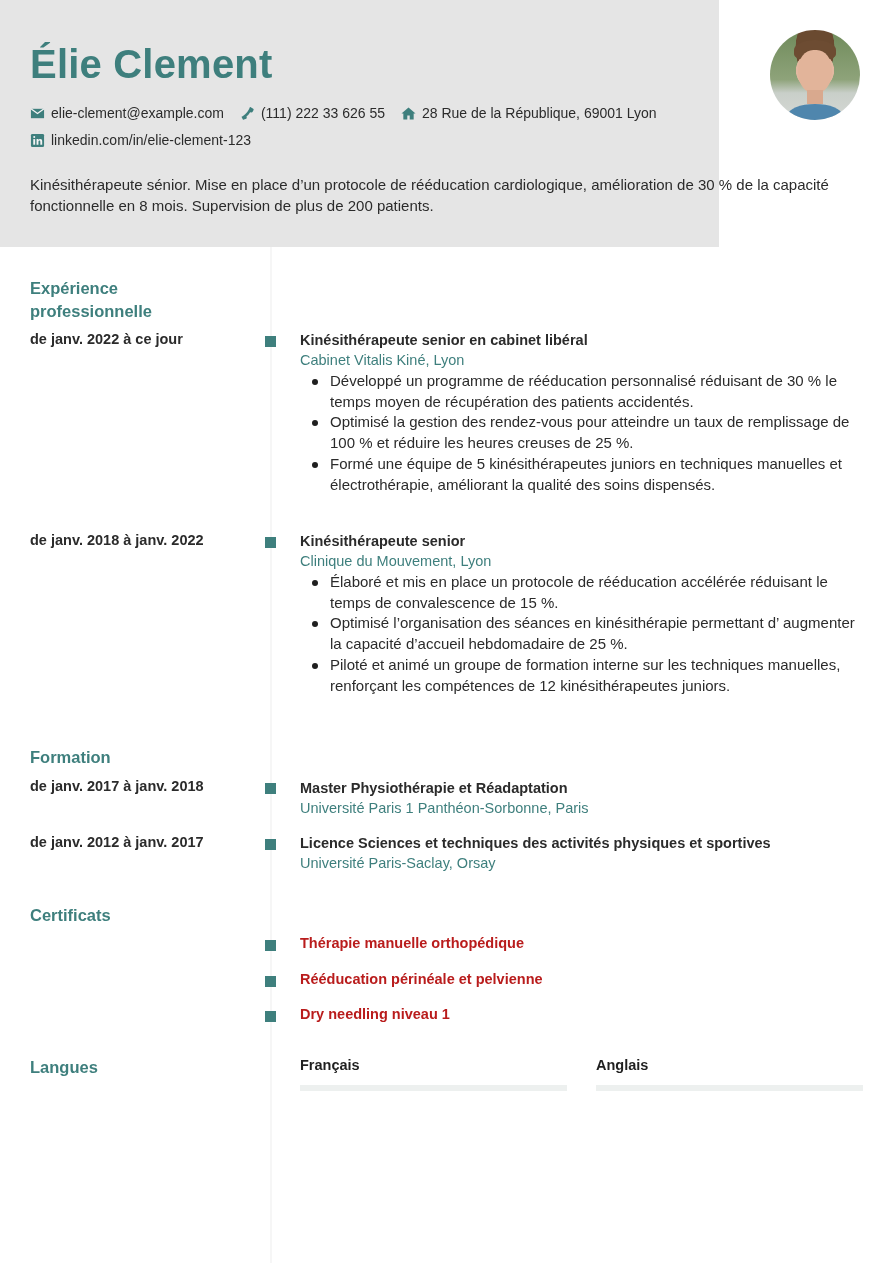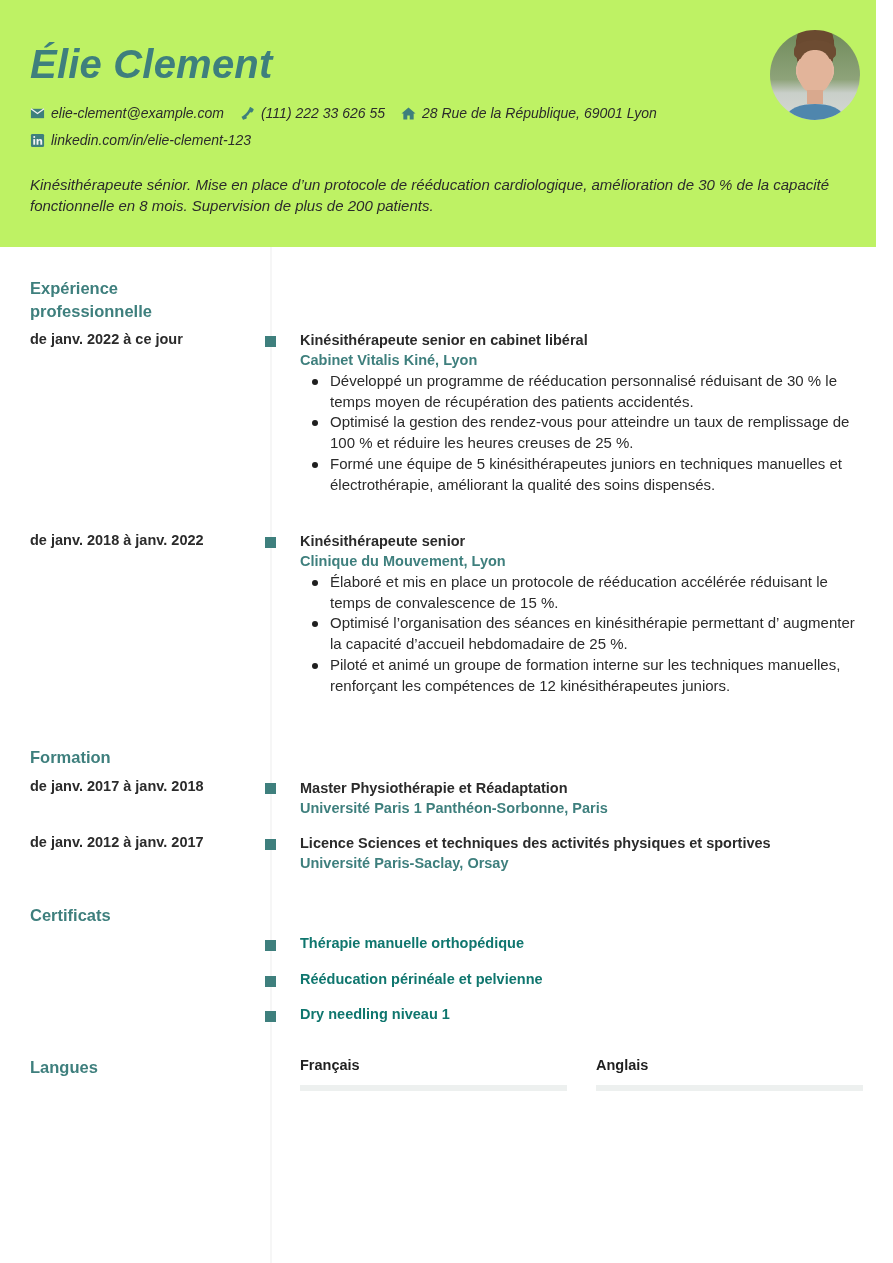--- a/index.html
+++ b/index.html
@@ -1,19 +1,19 @@
 <!DOCTYPE html>
 <html><head>
 <meta charset="utf-8">
 <style>
   * { box-sizing: border-box; margin: 0; padding: 0; }
   html, body { width: 893px; height: 1263px; background: #ffffff; overflow: hidden; }
   body { font-family: "Liberation Sans", "DejaVu Sans", sans-serif; color: #2b2b2b; position: relative; }
 
-  .header { position: absolute; left: 0; top: 0; width: 876px; height: 247px; background: #bef264; font-style: italic; }
+  .header { position: absolute; left: 0; top: 0; width: 719px; height: 247px; background: #e5e5e5; }
   .name { position: absolute; left: 30px; top: 42px; font-size: 40px; font-weight: 700; color: #3e7f7d; letter-spacing: 0.2px; }
   .avatar { position: absolute; left: 770px; top: 30px; width: 90px; height: 90px; border-radius: 50%; overflow: hidden;
             background: radial-gradient(circle at 50% 45%, #e2b8a0 0 28%, transparent 29%),
                         radial-gradient(ellipse at 50% 20%, #6a4a30 0 30%, transparent 31%),
                         linear-gradient(180deg, #6f8a5a 0%, #8ea37a 55%, #c9cfc9 70%, #d5d8d4 100%); }
   .avatar .shirt { position: absolute; left: 18px; bottom: -6px; width: 54px; height: 22px; background: #4f86ad; border-radius: 50% 50% 0 0; }
   .avatar .face { position: absolute; left: 28px; top: 20px; width: 34px; height: 44px; background: #e2b49a; border-radius: 45% 45% 50% 50%; }
   .avatar .hair { position: absolute; left: 24px; top: 10px; width: 42px; height: 20px; background: #6d4c32; border-radius: 50% 50% 30% 30%; }
   .avatar .neck { position: absolute; left: 37px; top: 60px; width: 16px; height: 14px; background: #d9a98e; }
 
@@ -27,26 +27,26 @@
   .summary { position: absolute; left: 30px; top: 174px; width: 835px; font-size: 15px; line-height: 21px; color: #2b2b2b; }
 
   .divider { position: absolute; left: 270px; top: 247px; width: 2px; height: 1016px; background: #f6f6f6; }
 
   .section-title { position: absolute; left: 30px; font-size: 16.5px; font-weight: 700; color: #3e7f7d; line-height: 23px; width: 200px; }
 
   .date { position: absolute; left: 30px; font-size: 14.5px; font-weight: 700; color: #2b2b2b; }
   .marker { position: absolute; left: 265px; width: 11px; height: 11px; background: #3e7f7d; }
   .entry { position: absolute; left: 300px; width: 560px; }
   .entry-title { font-size: 14.5px; font-weight: 700; color: #2b2b2b; line-height: 20px; }
-  .entry-sub { font-size: 14.5px; font-weight: 700; color: #3e7f7d; line-height: 21px; }
+  .entry-sub { font-size: 14.5px; font-weight: 400; color: #3e7f7d; line-height: 21px; }
   .bullets { list-style: none; margin-top: 0; }
   .bullets li { position: relative; padding-left: 30px; font-size: 15px; line-height: 20.7px; color: #2b2b2b; }
   .bullets li::before { content: ""; position: absolute; left: 12px; top: 8px; width: 6px; height: 6px; background: #1f1f1f; border-radius: 50%; }
 
-  .cert { position: absolute; left: 300px; font-size: 14.5px; font-weight: 700; color: #0f766e; }
+  .cert { position: absolute; left: 300px; font-size: 14.5px; font-weight: 700; color: #b91c1c; }
 
   .lang { position: absolute; top: 1057px; width: 267px; }
   .lang-name { font-size: 14.5px; font-weight: 700; color: #1f1f1f; height: 20px; }
   .lang-bar { margin-top: 8px; height: 6px; background: #edf0ef; position: relative; }
   .lang-fill { position: absolute; left: 0; top: 0; height: 100%; background: #3e7f7d; }
 </style>
 </head>
 <body>
 
 <div class="header">

